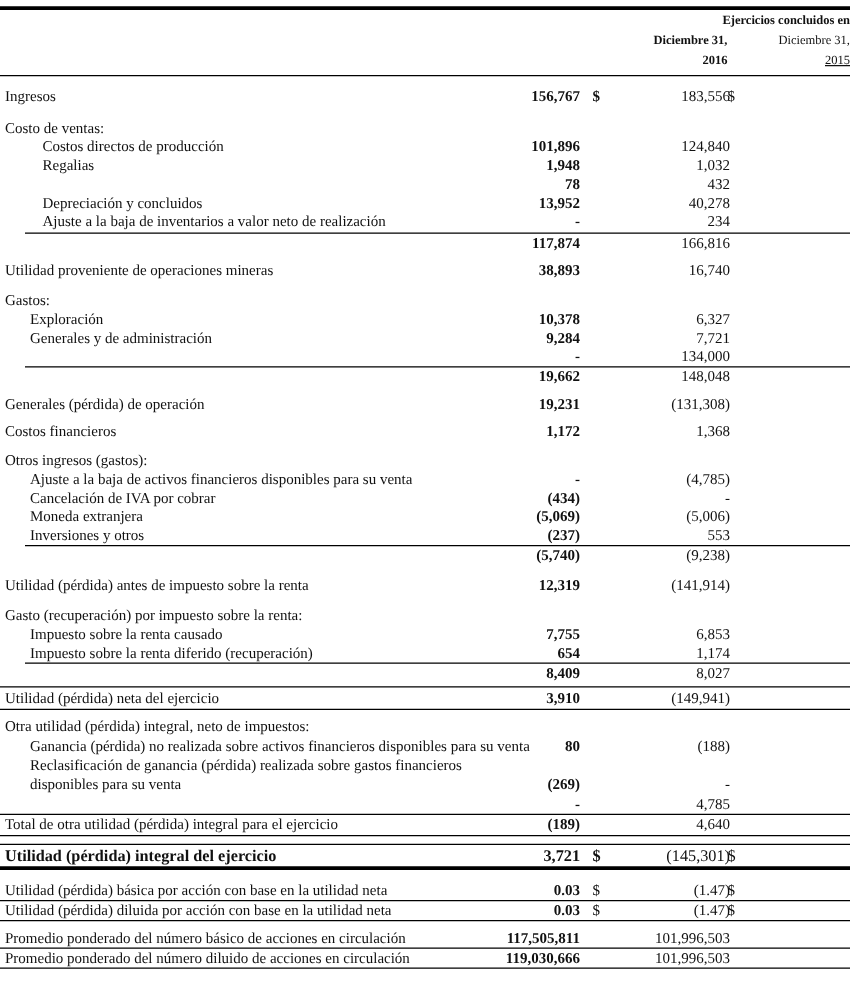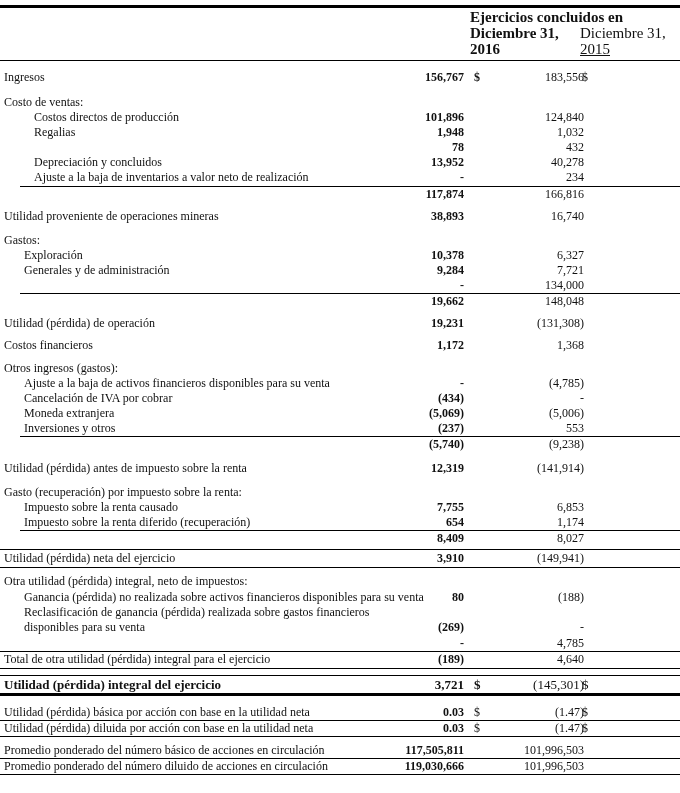--- a/index.html
+++ b/index.html
@@ -3,21 +3,21 @@
 <meta charset="utf-8">
 <style>
   html, body { margin: 0; padding: 0; background: #ffffff; }
   body {
     width: 680px; height: 793px; overflow: hidden; position: relative;
     font-family: "Liberation Serif", "DejaVu Serif", serif;
     font-size: 12px; color: #111111;
   }
   .doc { position: absolute; left: 0; top: 0; width: 680px; }
   .topline { position: absolute; left: 0; top: 5px; width: 680px; height: 3px; background: #000; }
-  .hdr { position: absolute; top: 9px; text-align: left; line-height: 16px; font-size: 15px; }
+  .hdr { position: absolute; top: 9px; text-align: right; line-height: 16px; font-size: 10px; }
   .hdr-group { left: 470px; width: 210px; font-weight: bold; }
   .hdr-2016 { left: 470px; width: 112px; top: 25px; font-weight: bold; }
   .hdr-2015 { left: 580px; width: 100px; top: 25px; }
   .hdrline { position: absolute; left: 0; top: 60px; width: 680px; height: 1px; background: #000; }
 
   .row { position: absolute; left: 0; width: 588px; height: 15px; line-height: 15px; white-space: nowrap; }
   .lbl { position: absolute; left: 4px; }
   .lbl.ind { left: 24px; }
   .lbl.ind2 { left: 34px; }
   .cur1 { position: absolute; left: 474px; }
@@ -109,21 +109,21 @@
     <span class="v1">-</span>
     <span class="v2">134,000</span>
   </div>
   <div class="ul" style="top:293px; left:20px; width:660px"></div>
   <div class="row" style="top:294px">
     <span class="v1">19,662</span>
     <span class="v2">148,048</span>
   </div>
 
   <div class="row" style="top:316px">
-    <span class="lbl">Utilidad (pérdida) de operación</span>
+    <span class="lbl">Generales (pérdida) de operación</span>
     <span class="v1">19,231</span>
     <span class="v2">(131,308)</span>
   </div>
   <div class="row" style="top:338px">
     <span class="lbl">Costos financieros</span>
     <span class="v1">1,172</span>
     <span class="v2">1,368</span>
   </div>
 
   <div class="row" style="top:361px">

